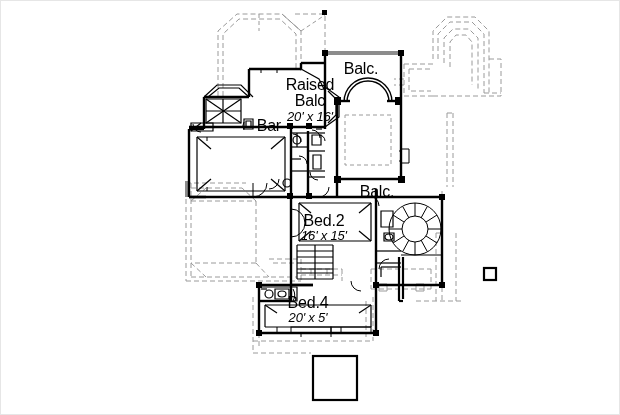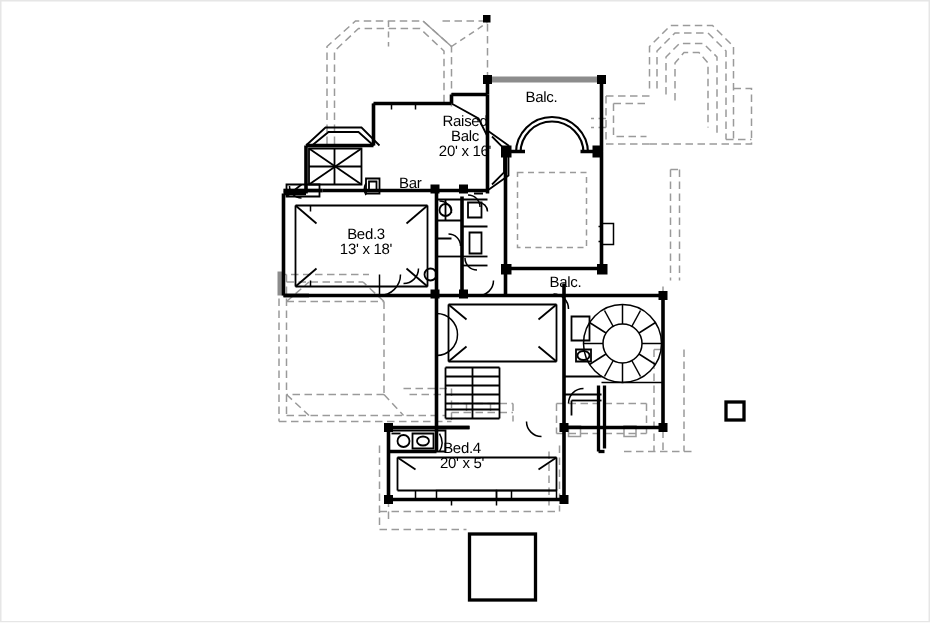--- a/index.html
+++ b/index.html
@@ -3,22 +3,22 @@
 <meta charset="utf-8">
 <style>
   html,body{margin:0;padding:0;background:#ffffff;}
   body{width:620px;height:415px;overflow:hidden;
        font-family:"Liberation Sans","DejaVu Sans",sans-serif;}
   #sheet{position:relative;width:620px;height:415px;background:#fff;
          border:1px solid #e6e6e6;box-sizing:border-box;}
   #plan{position:absolute;left:0;top:0;width:620px;height:415px;}
   .rmlabel{position:absolute;text-align:center;color:#000;line-height:1.02;
            white-space:nowrap;user-select:none;}
-  .rmlabel .nm{display:block;font-size:10px;letter-spacing:-0.2px;}
-  .rmlabel .dm{display:block;font-size:10px;letter-spacing:-0.2px;}
+  .rmlabel .nm{display:block;font-size:16px;letter-spacing:-0.2px;}
+  .rmlabel .dm{display:block;font-size:13px;letter-spacing:-0.2px;font-style:italic;}
 </style>
 </head>
 <body>
 
 <div id="sheet">
 
   <svg id="plan" viewBox="0 0 620 415">
     <defs>
       <g id="dr-arc"></g>
     </defs>
@@ -349,25 +349,25 @@
   <div class="rmlabel" style="left:276px;top:76px;width:66px;">
     <span class="nm">Raised</span>
     <span class="nm">Balc</span>
     <span class="dm">20' x 16'</span>
   </div>
 
   <div class="rmlabel" style="left:246px;top:117px;width:34px;text-align:right;">
     <span class="nm">Bar</span>
   </div>
 
-  <div class="rmlabel" style="left:208px;top:151px;width:70px;">
-    <span class="nm">Bed.3</span>
-    <span class="dm">13' x 18'</span>
-  </div>
-
+
+  <div class="rmlabel" style="left:288px;top:212px;width:70px;">
+    <span class="nm">Bed.2</span>
+    <span class="dm">16' x 15'</span>
+  </div>
 
   <div class="rmlabel" style="left:272px;top:294px;width:70px;text-align:center;">
     <span class="nm">Bed.4</span>
     <span class="dm">20' x 5'</span>
   </div>
 
   <div class="rmlabel" style="left:338px;top:60px;width:44px;">
     <span class="nm">Balc.</span>
   </div>
 

